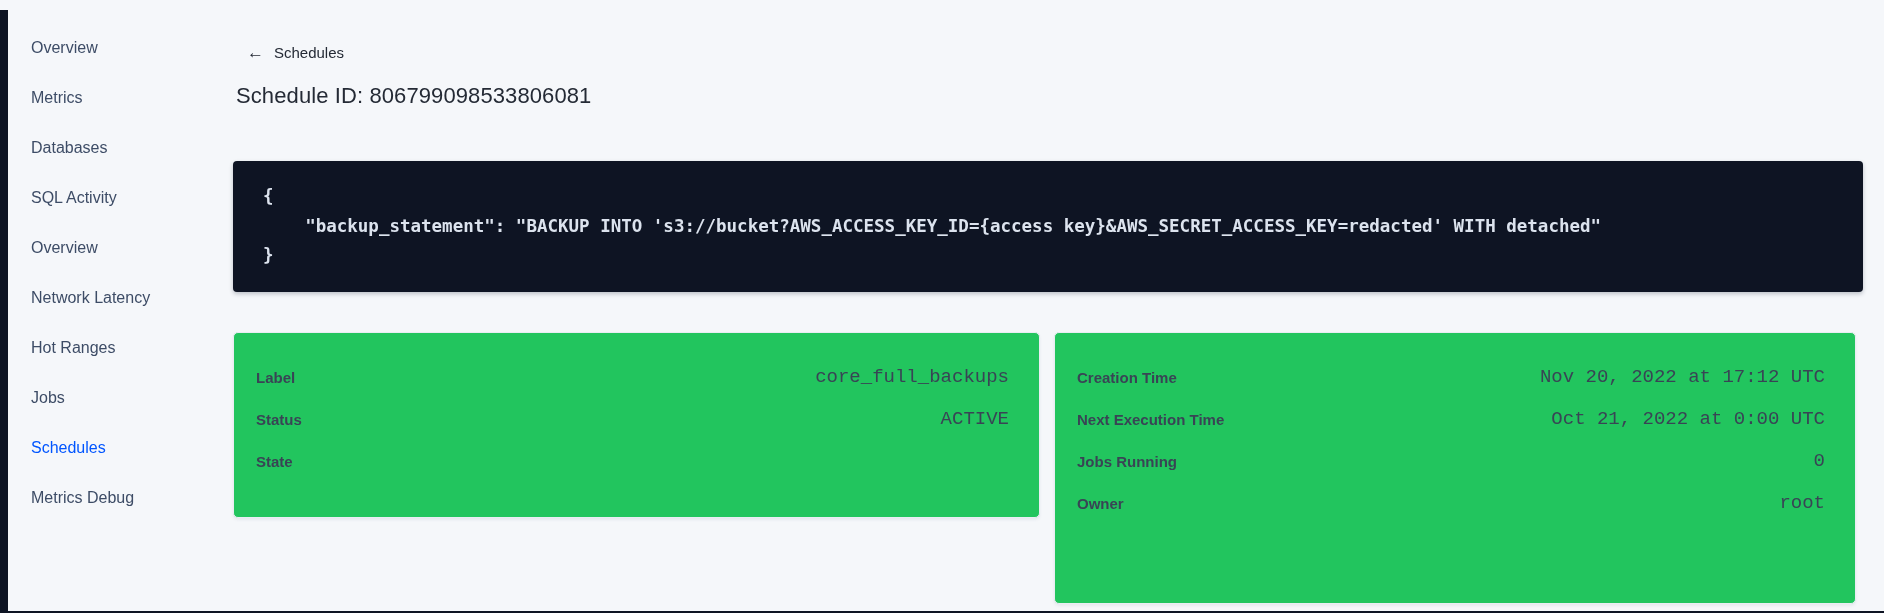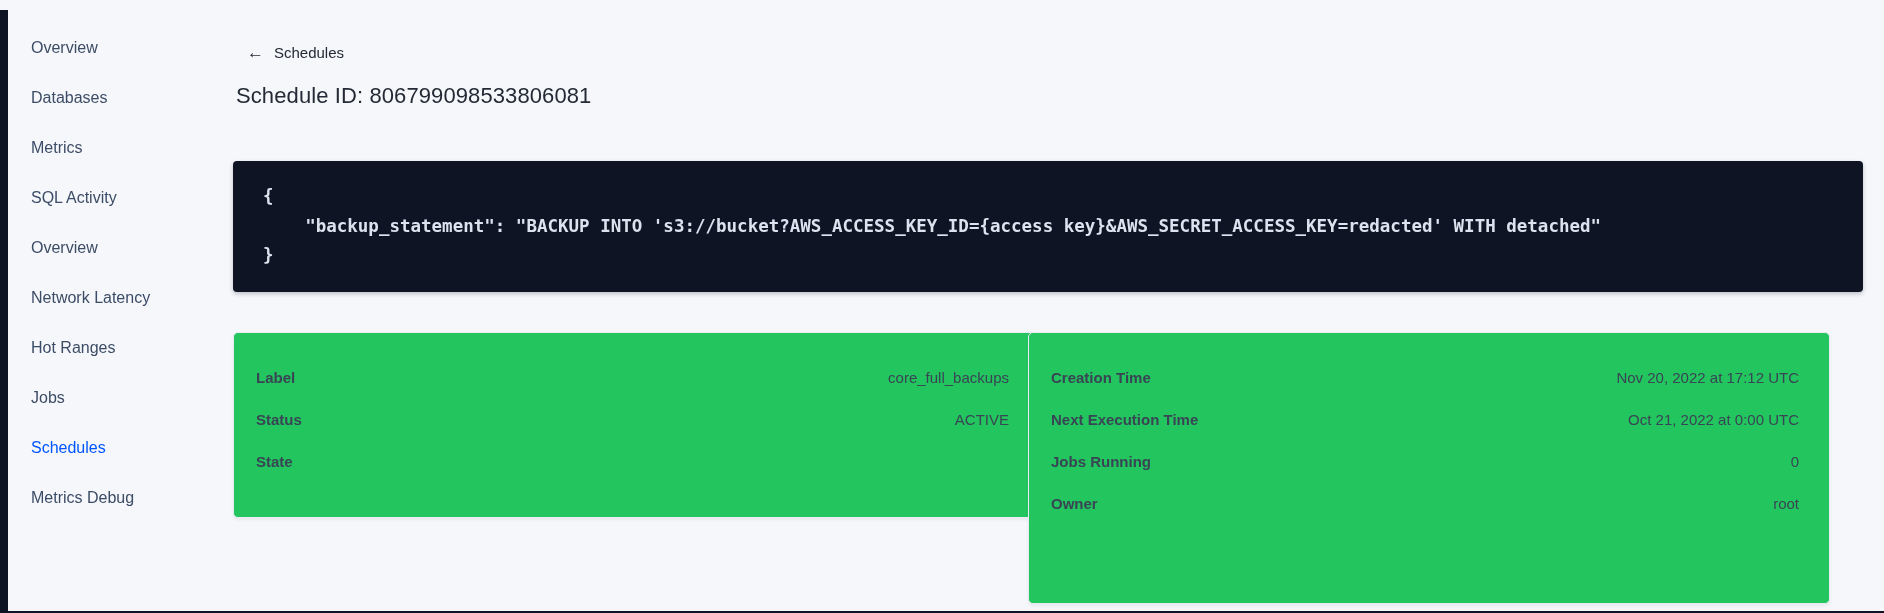--- a/index.html
+++ b/index.html
@@ -42,37 +42,37 @@
     font-size:17.5px; font-weight:600; line-height:29.5px;
     color:var(--code_text, #dce3ee); white-space:pre;
   }
 
   .card {
     position:absolute; background:#22c55e; border:1px solid #e9edf3; border-radius:5px;
     box-shadow:0 2px 3px rgba(60,75,110,.08);
     padding:23px 30px 0 22px;
   }
   .card-left  { left:233px;  top:332px; width:807px; height:186px; }
-  .card-right { left:1028px; top:332px; width:802px; height:272px; }
+  .card-right { left:1054px; top:332px; width:802px; height:272px; }
   .detail-row { height:42px; display:flex; align-items:center; justify-content:space-between; }
   .detail-label { font-size:15px; font-weight:700; color:var(--body_text, #394455); }
-  .detail-value { font-size:15px; color:var(--body_text, #394455); text-align:left; }
+  .detail-value { font-size:19px; color:var(--body_text, #394455); text-align:left;font-family:Liberation Mono, monospace; }
 </style>
 </head>
 <body>
 
 <div class="screen">
 
   <div class="edge-left"></div>
   <div class="edge-bottom"></div>
 
   <nav class="sidebar">
     <div class="nav-item">Overview</div>
+    <div class="nav-item">Metrics</div>
     <div class="nav-item">Databases</div>
-    <div class="nav-item">Metrics</div>
     <div class="nav-item">SQL Activity</div>
     <div class="nav-item">Overview</div>
     <div class="nav-item">Network Latency</div>
     <div class="nav-item">Hot Ranges</div>
     <div class="nav-item">Jobs</div>
     <div class="nav-item active">Schedules</div>
     <div class="nav-item">Metrics Debug</div>
   </nav>
 
   <a class="back-link">

